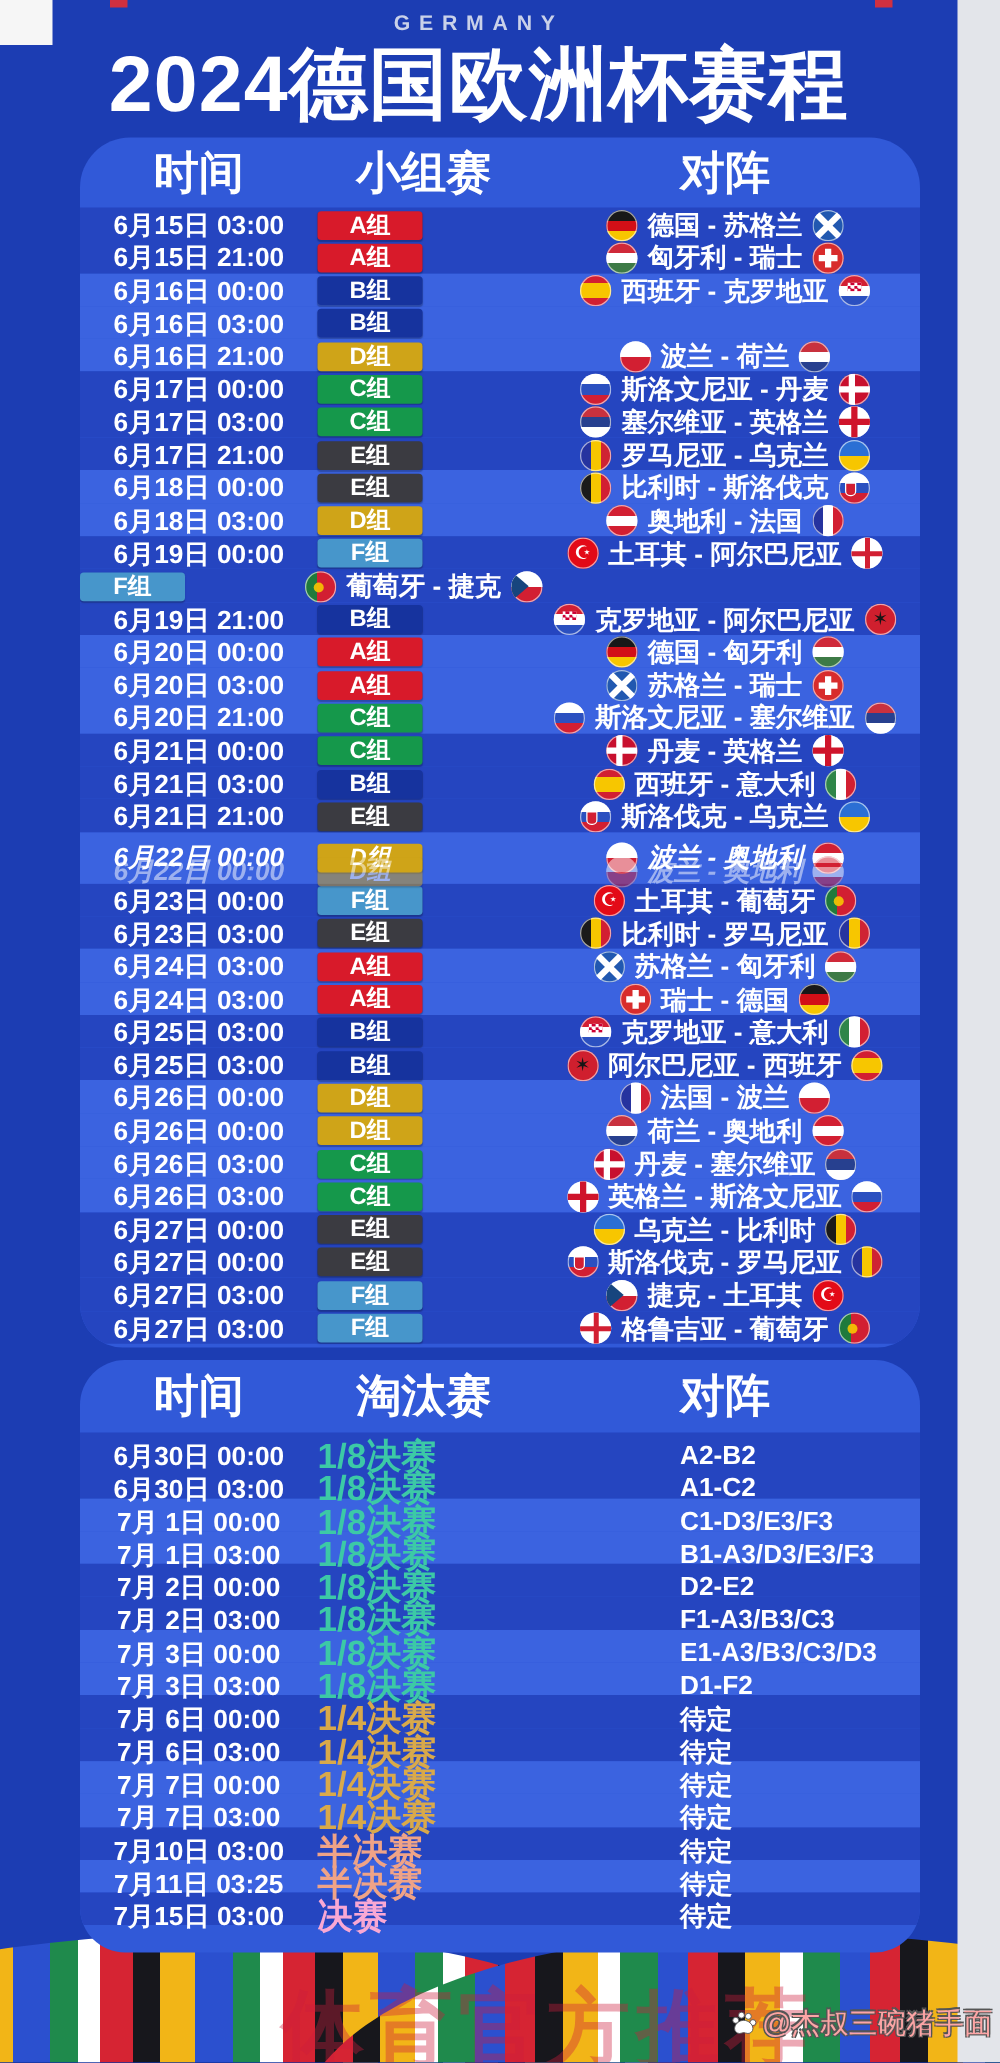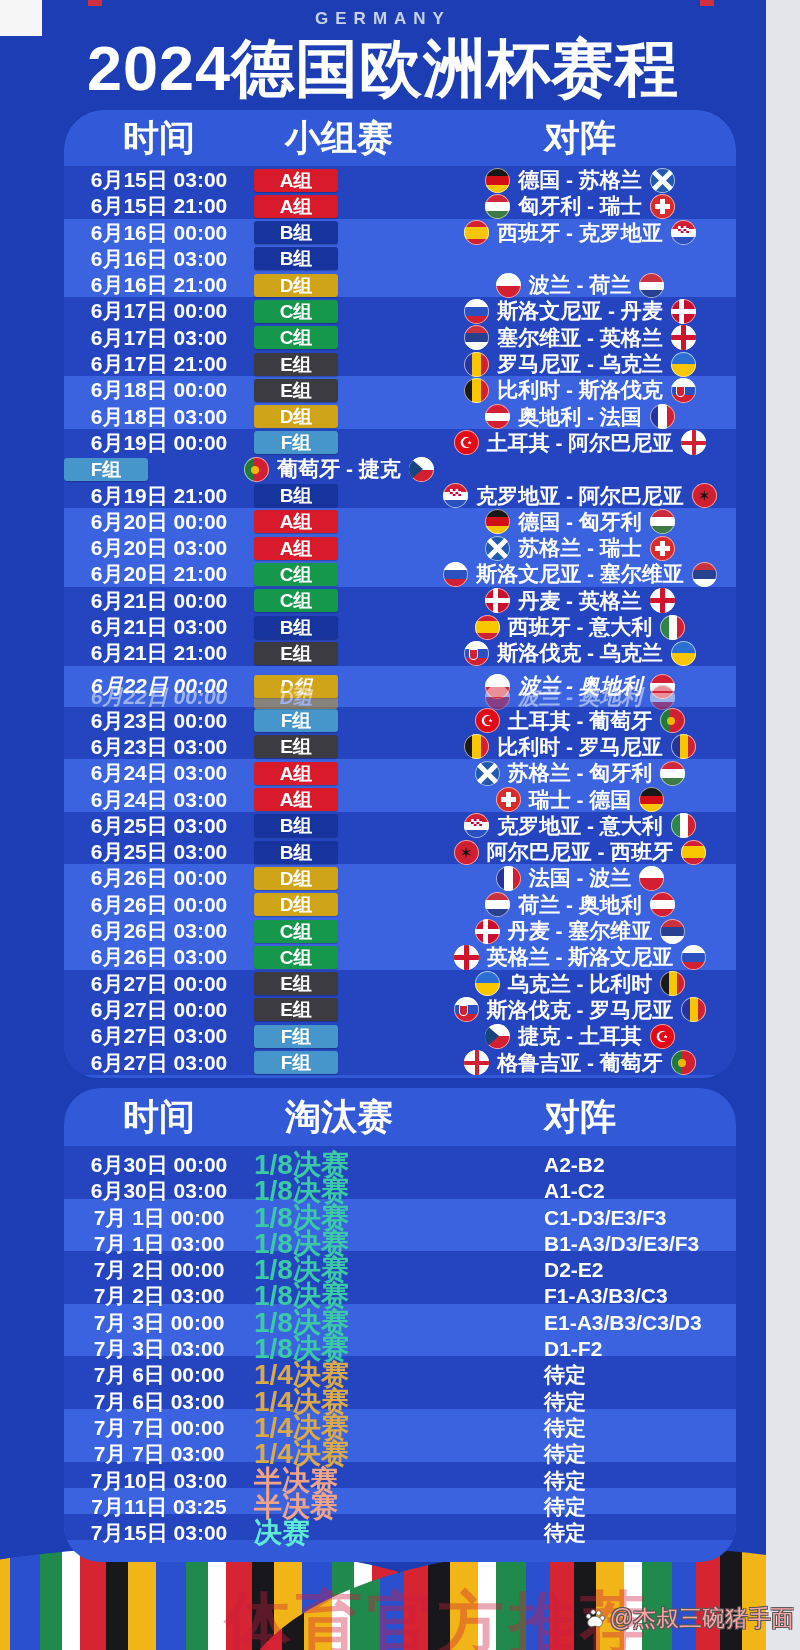--- a/index.html
+++ b/index.html
@@ -606,21 +606,21 @@
         <div class="row light">
           <div class="cell time">7月11日 03:25</div>
           <div class="cell stage">
             <span class="stage-label" style="color: rgb(239, 163, 135);">半决赛</span>
           </div>
           <div class="cell komatch">待定</div>
         </div>
         <div class="row dark">
           <div class="cell time">7月15日 03:00</div>
           <div class="cell stage">
-            <span class="stage-label" style="color: #5eead4;">决赛</span>
+            <span class="stage-label" style="color: #f9a8d4;">决赛</span>
           </div>
           <div class="cell komatch">待定</div>
         </div>
       </div>
   </section>
 
   <div class="wm-red">体育官方推荐</div>
 
   <div class="credit">
     <svg class="paw" viewBox="0 0 24 24">

